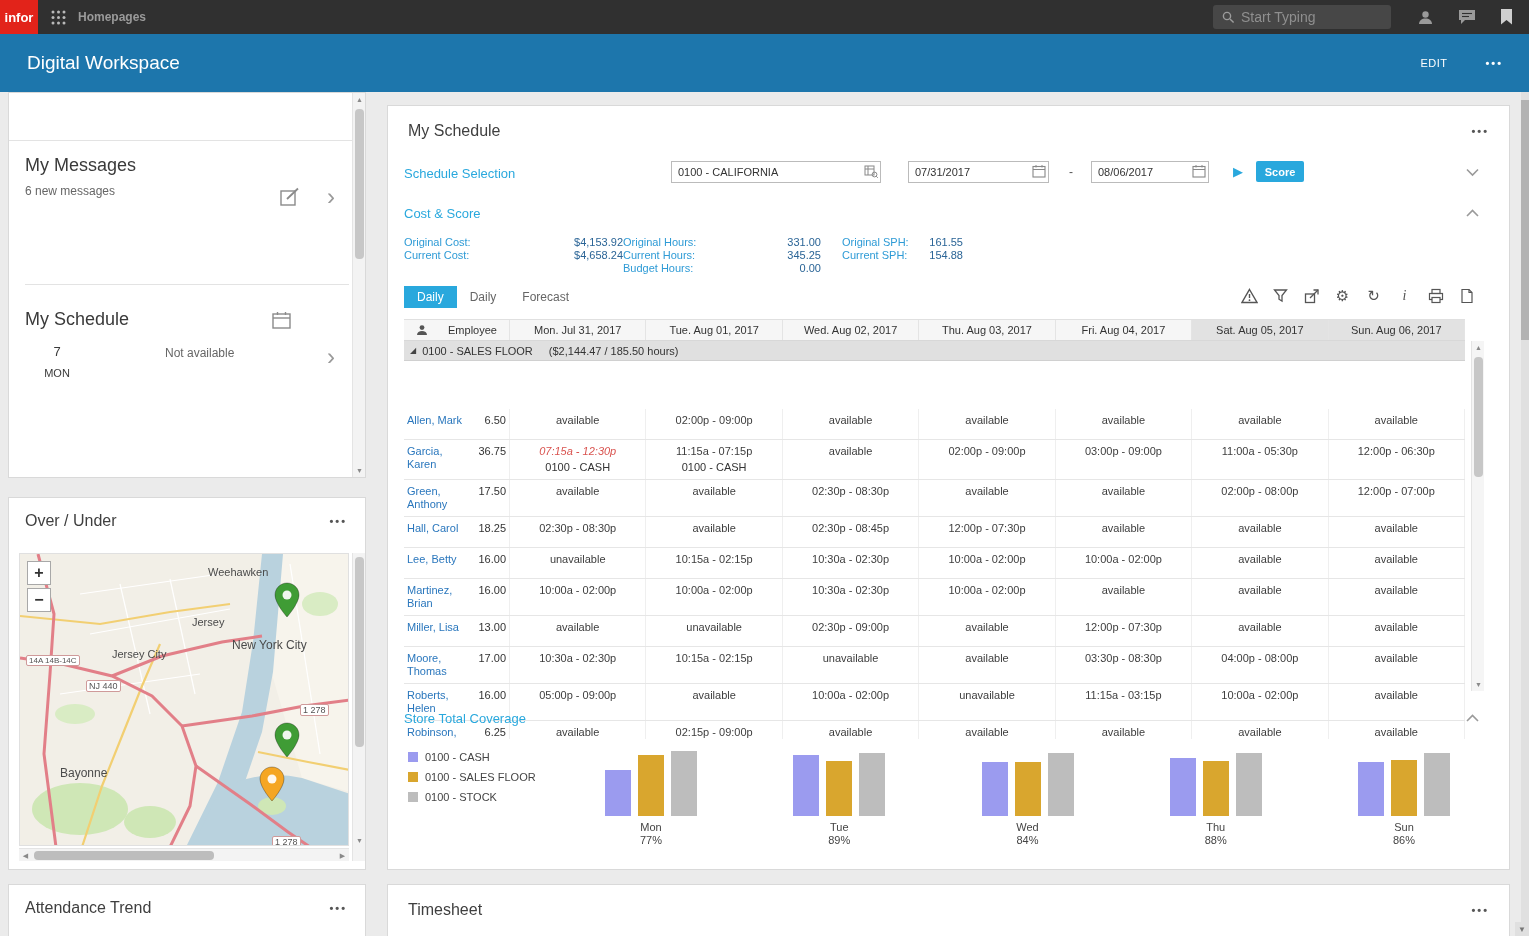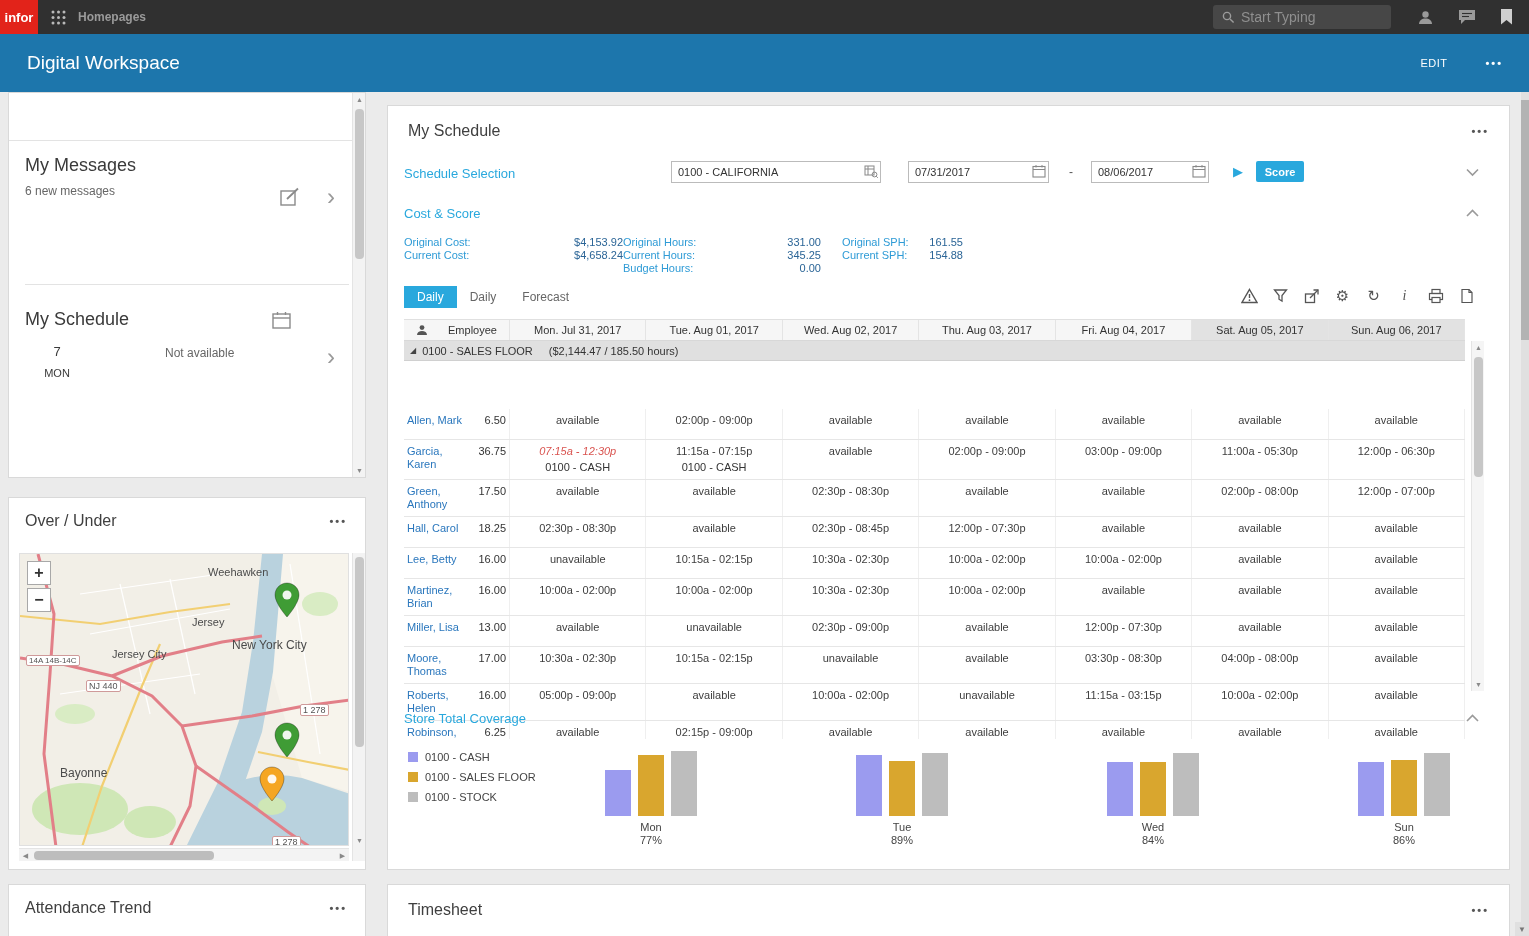--- a/index.html
+++ b/index.html
@@ -803,20 +803,29 @@
         <div class="bars">
           <div class="bar" style="height: 54px; background: rgb(155, 155, 239);"></div>
           <div class="bar" style="height: 54px; background: rgb(217, 166, 46);"></div>
           <div class="bar" style="height: 63px; background: rgb(189, 189, 189);"></div>
         </div>
         <div class="bar-cat">Wed</div>
         <div class="bar-pct">84%</div>
       </div>
       <div class="bar-group">
         <div class="bars">
+          <div class="bar" style="height: 58px; background: rgb(155, 155, 239);"></div>
+          <div class="bar" style="height: 55px; background: rgb(217, 166, 46);"></div>
+          <div class="bar" style="height: 63px; background: rgb(189, 189, 189);"></div>
+        </div>
+        <div class="bar-cat">Thu</div>
+        <div class="bar-pct">88%</div>
+      </div>
+      <div class="bar-group">
+        <div class="bars">
           <div class="bar" style="height: 54px; background: rgb(155, 155, 239);"></div>
           <div class="bar" style="height: 56px; background: rgb(217, 166, 46);"></div>
           <div class="bar" style="height: 63px; background: rgb(189, 189, 189);"></div>
         </div>
         <div class="bar-cat">Sun</div>
         <div class="bar-pct">86%</div>
       </div>
     </div>
 </div>
 

